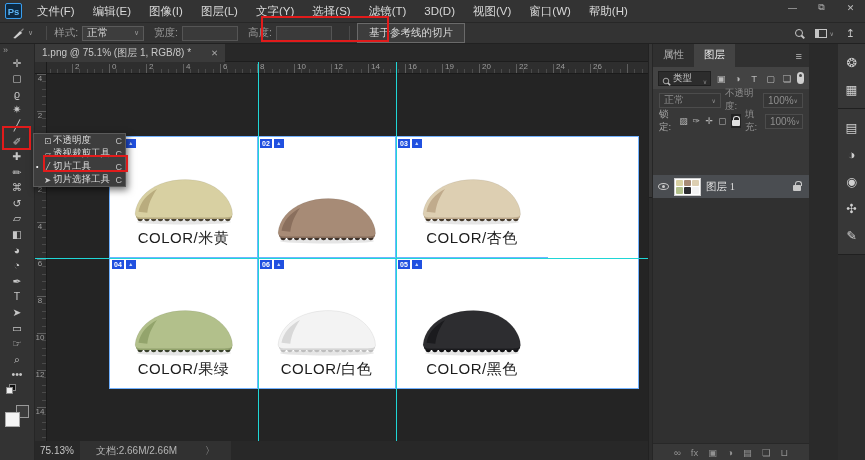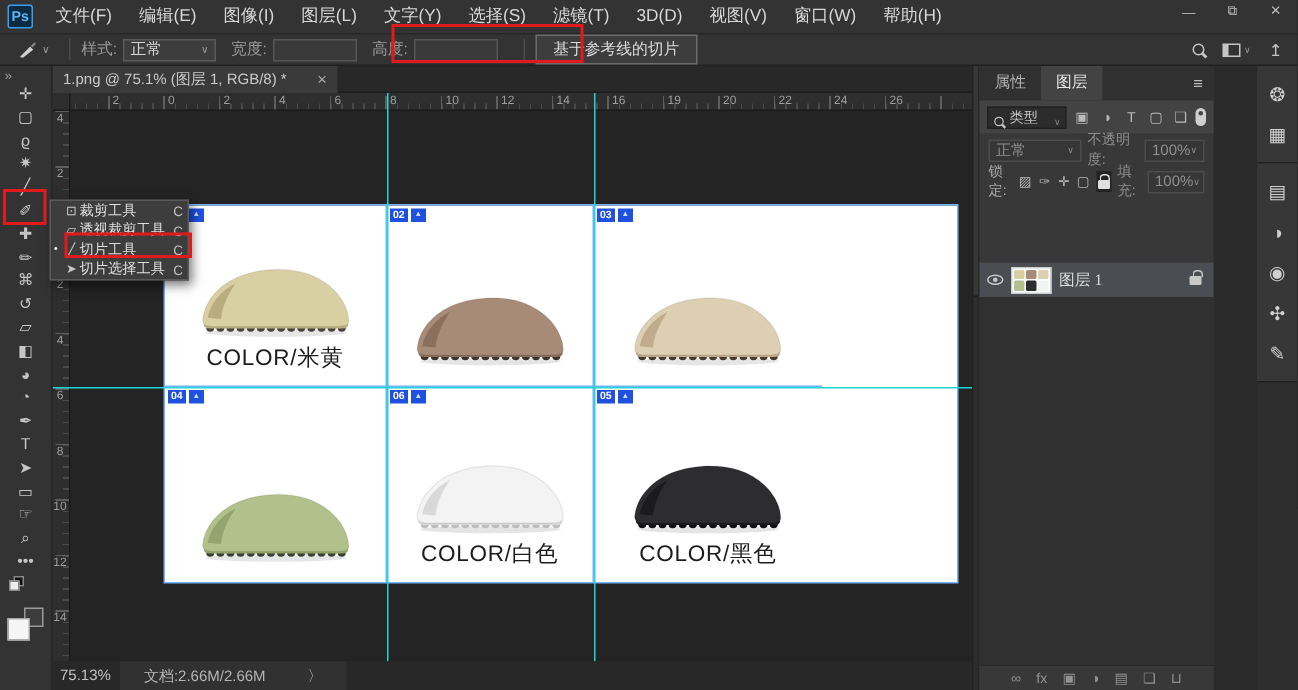--- a/index.html
+++ b/index.html
@@ -417,20 +417,21 @@
           <circle cx="82" cy="52" r="3.2" style="fill: rgb(70, 59, 45);"></circle>
           <circle cx="90" cy="52" r="3.2" style="fill: rgb(70, 59, 45);"></circle>
           <circle cx="98" cy="52" r="3.2" style="fill: rgb(70, 59, 45);"></circle>
           <circle cx="106" cy="52" r="3.2" style="fill: rgb(70, 59, 45);"></circle>
           <circle cx="114" cy="52" r="3.2" style="fill: rgb(70, 59, 45);"></circle>
           <circle cx="122" cy="52" r="3.2" style="fill: rgb(70, 59, 45);"></circle>
           <path d="M13,45 H127 V49.5 Q127,52.5 122,52.5 H18 Q13,52.5 13,49.5 Z" style="fill: rgb(192, 171, 140);"></path>
           <path d="M12,46 C13,32 24,18 42,11 C58,5 78,4 94,9 C112,15 124,28 127,42 L127.5,47 C127.5,50 124,51 118,51 H20 C14,51 12,49 12,46 Z" stroke="rgba(0,0,0,0.08)" style="fill: rgb(221, 207, 178);"></path>
           <path d="M16,44 C18,33 26,23 38,17 C31,27 27.5,36 26.5,45 Z" style="fill: rgb(192, 171, 140);"></path>
         </svg>
+        <span class="cell-label">COLOR/杏色</span>
       </div>
 
       <div class="cell">
         <div class="badge-row">
           <span class="badge">04</span>
           <span class="badge-ic">▴</span>
         </div>
         <svg class="shoe" viewBox="0 0 140 60">
           <ellipse cx="70" cy="56" rx="56" ry="3" fill="rgba(0,0,0,0.10)"></ellipse>
           <circle cx="18" cy="52" r="3.2" style="fill: rgb(57, 65, 44);"></circle>
@@ -444,20 +445,21 @@
           <circle cx="82" cy="52" r="3.2" style="fill: rgb(57, 65, 44);"></circle>
           <circle cx="90" cy="52" r="3.2" style="fill: rgb(57, 65, 44);"></circle>
           <circle cx="98" cy="52" r="3.2" style="fill: rgb(57, 65, 44);"></circle>
           <circle cx="106" cy="52" r="3.2" style="fill: rgb(57, 65, 44);"></circle>
           <circle cx="114" cy="52" r="3.2" style="fill: rgb(57, 65, 44);"></circle>
           <circle cx="122" cy="52" r="3.2" style="fill: rgb(57, 65, 44);"></circle>
           <path d="M13,45 H127 V49.5 Q127,52.5 122,52.5 H18 Q13,52.5 13,49.5 Z" style="fill: rgb(147, 164, 108);"></path>
           <path d="M12,46 C13,32 24,18 42,11 C58,5 78,4 94,9 C112,15 124,28 127,42 L127.5,47 C127.5,50 124,51 118,51 H20 C14,51 12,49 12,46 Z" stroke="rgba(0,0,0,0.08)" style="fill: rgb(178, 192, 139);"></path>
           <path d="M16,44 C18,33 26,23 38,17 C31,27 27.5,36 26.5,45 Z" style="fill: rgb(147, 164, 108);"></path>
         </svg>
+        <span class="cell-label">COLOR/果绿</span>
       </div>
 
       <div class="cell">
         <div class="badge-row">
           <span class="badge">06</span>
           <span class="badge-ic">▴</span>
         </div>
         <svg class="shoe" viewBox="0 0 140 60">
           <ellipse cx="70" cy="56" rx="56" ry="3" fill="rgba(0,0,0,0.10)"></ellipse>
           <circle cx="18" cy="52" r="3.2" style="fill: rgb(189, 189, 189);"></circle>
@@ -514,21 +516,21 @@
   <div class="vguide" style="left:223px"></div>
   <div class="vguide" style="left:361px"></div>
   <div class="hguide"></div>
 </div>
 
 <div class="abs flyout">
 
     <div class="fly-row">
       <span class="fly-bullet"></span>
       <span class="fly-icon">⊡</span>
-      <span class="fly-label">裁剪工具</span>
+      <span class="fly-label">不透明度</span>
       <span class="fly-key">C</span>
     </div>
 
     <div class="fly-row">
       <span class="fly-bullet"></span>
       <span class="fly-icon">▱</span>
       <span class="fly-label">透视裁剪工具</span>
       <span class="fly-key">C</span>
     </div>
 

